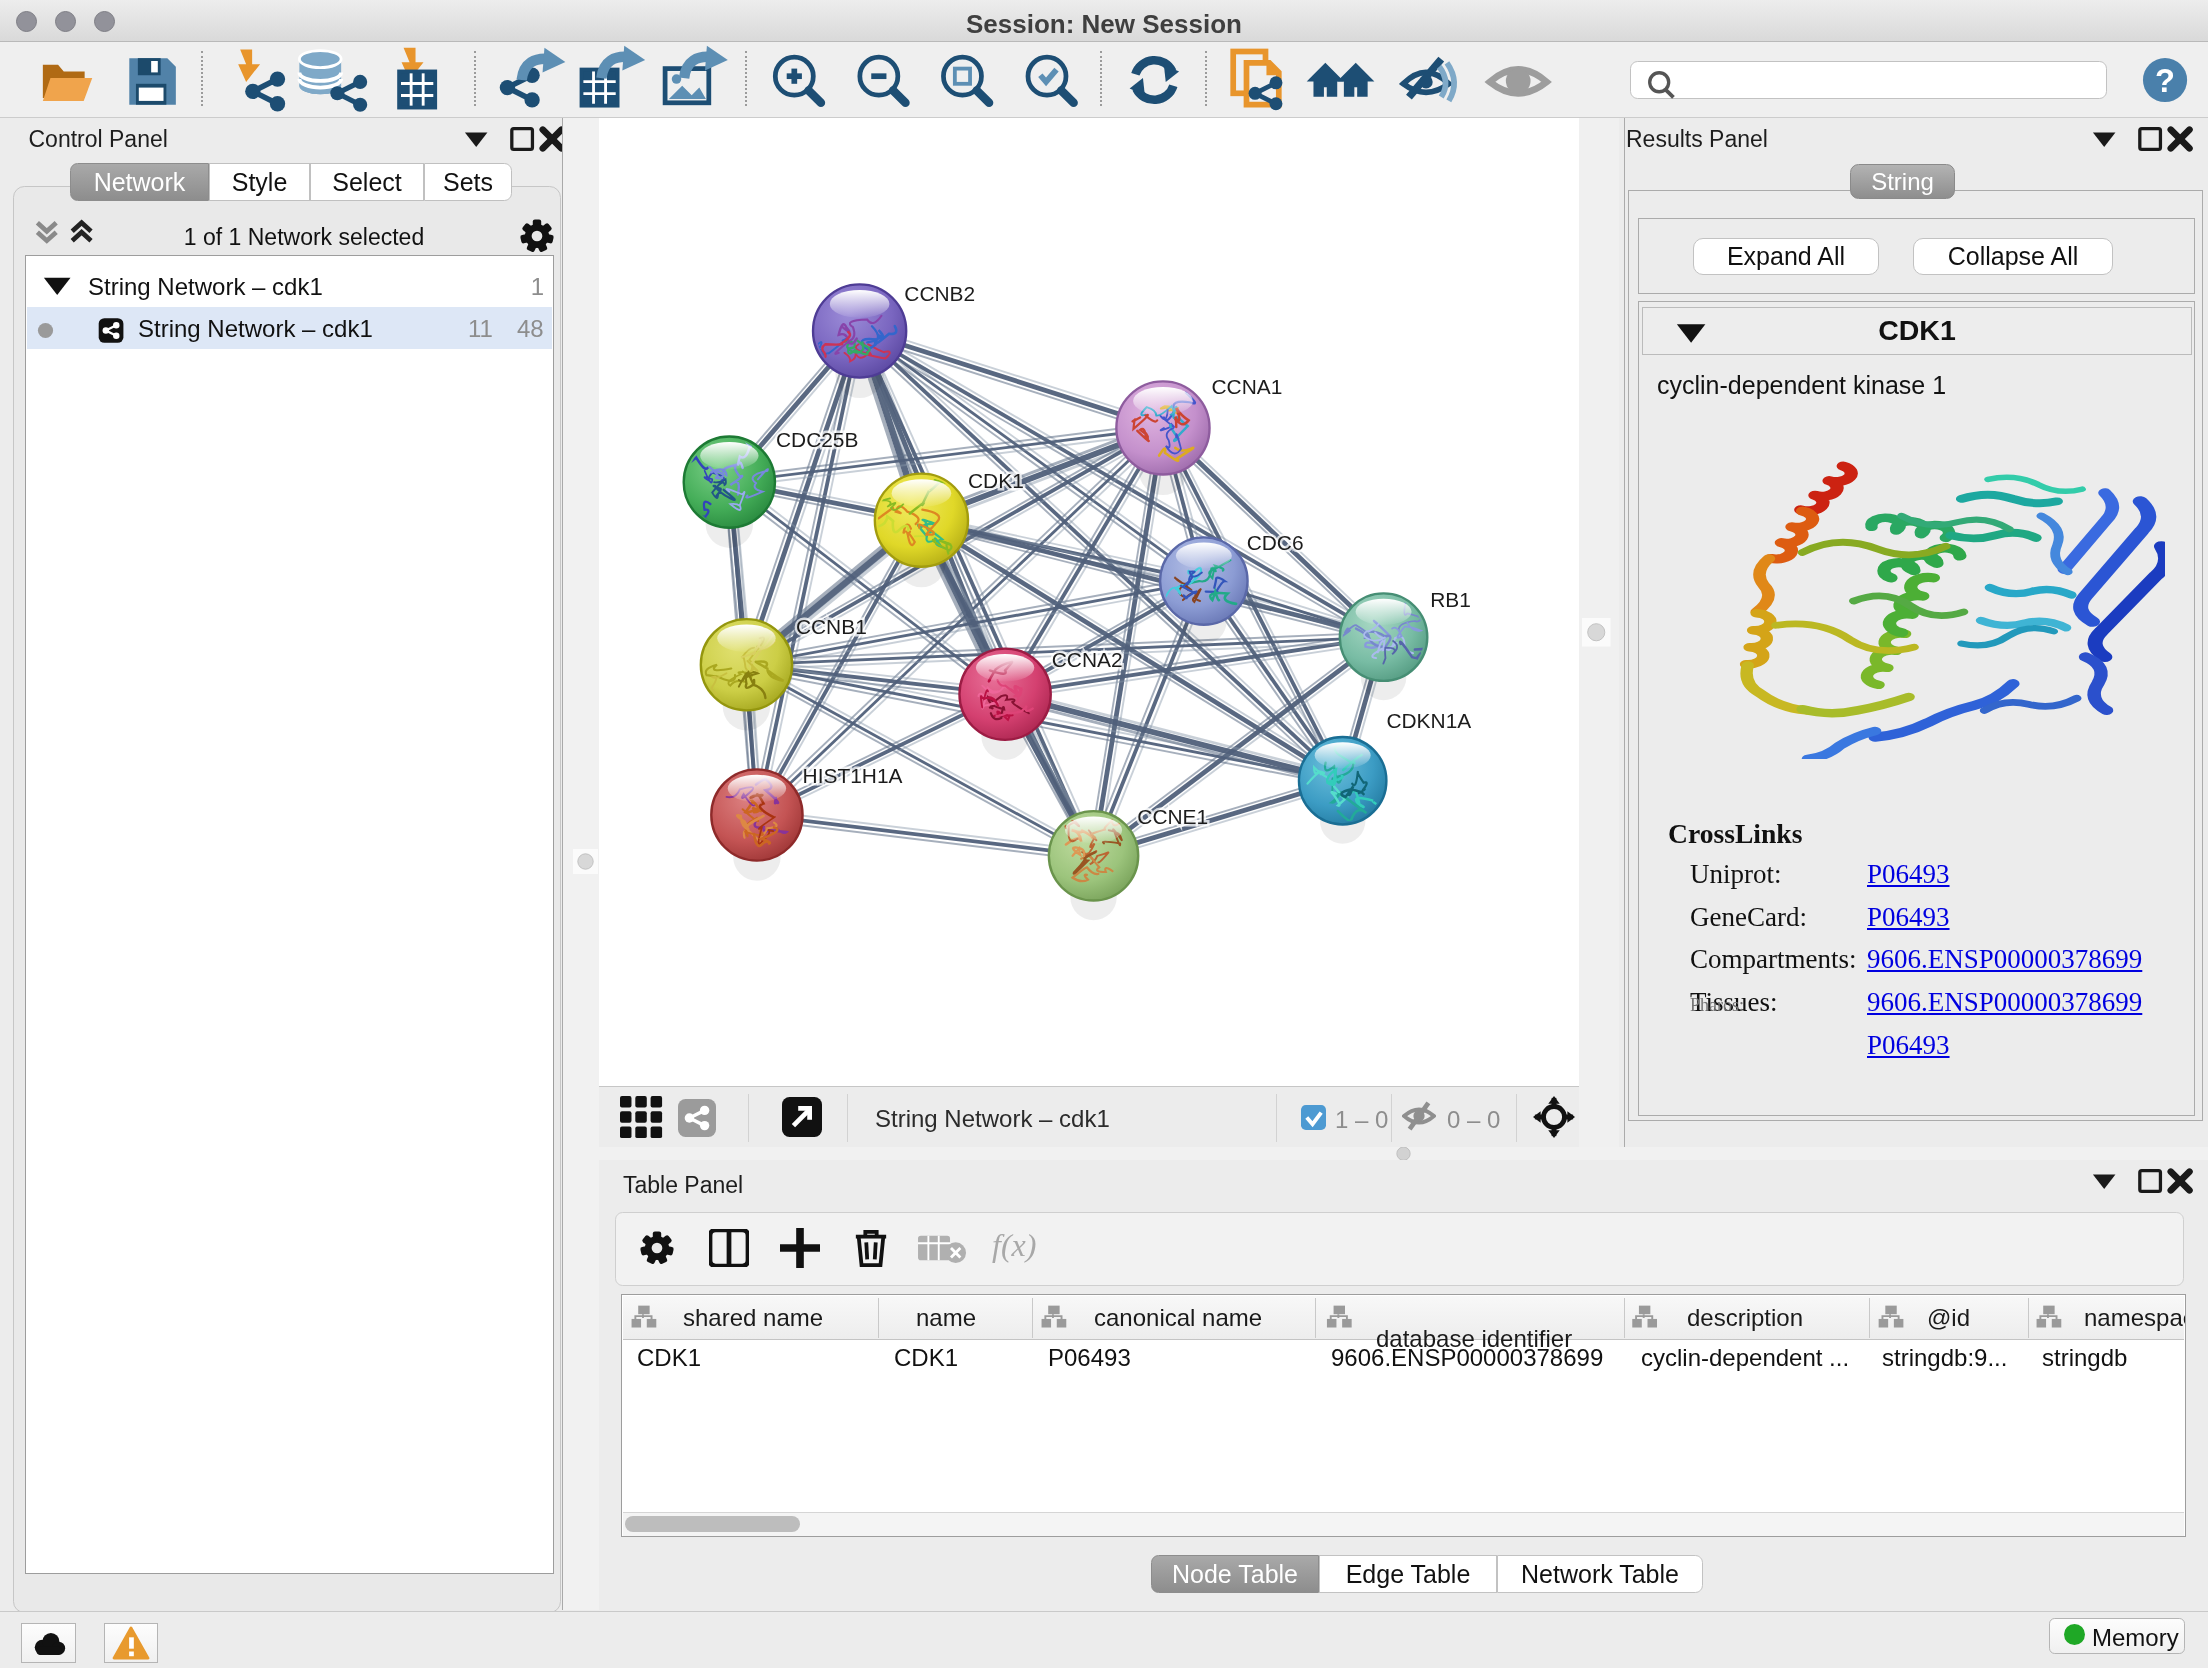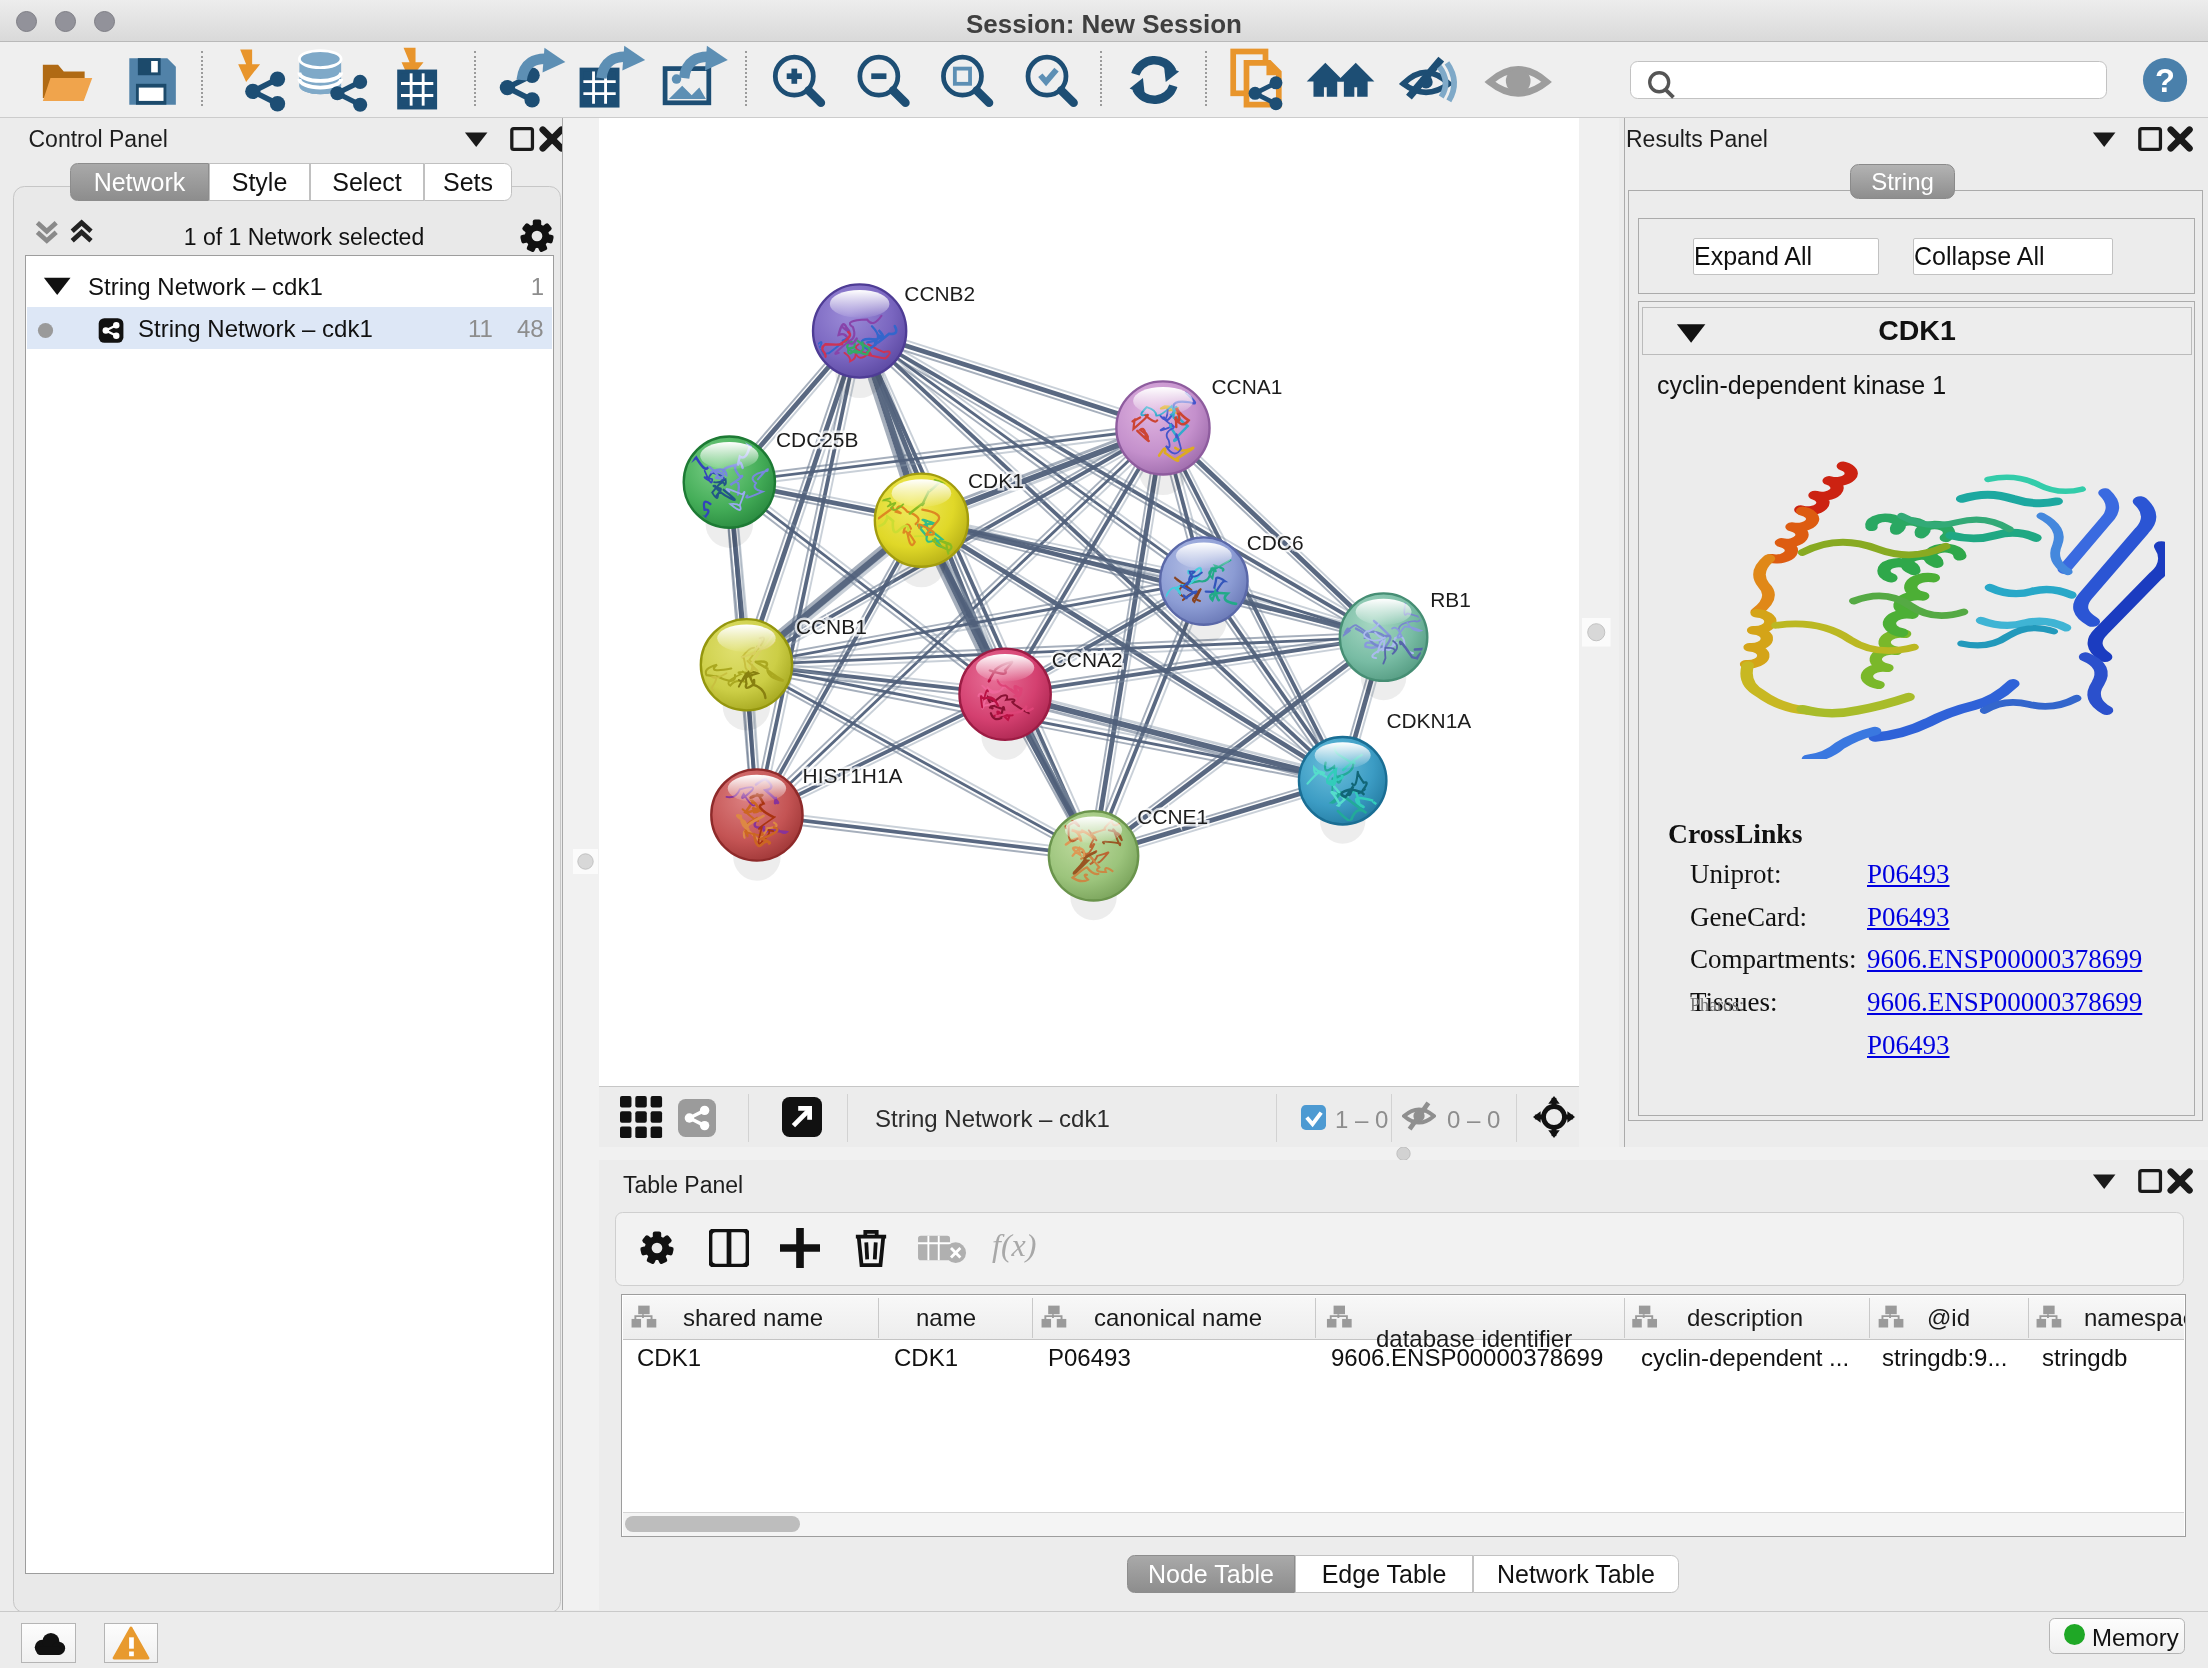--- a/index.html
+++ b/index.html
@@ -18,32 +18,32 @@
 .whitebox{left:25px;top:255px;width:529px;height:1319px;background:#ffffff;border:1.9px solid #9d9d9d;}
 .netrow2{left:27px;top:307px;width:525px;height:42px;background:#dde7f6;}
 .canvas{left:599px;top:118px;width:980px;height:968px;background:#ffffff;}
 .netbar{left:599px;top:1086px;width:980px;height:61px;background:#ececec;border-top:1px solid #c6c6c6;}
 .nbsep{top:1094px;height:48px;width:0;border-left:1.9px solid #d2d2d2;}
 .hsplit{left:599px;top:1147px;width:1609px;height:13.3px;background:#f1f1f1;}
 .vsplit{left:562px;top:118px;width:37px;height:1492px;background:#f1f1f1;border-left:1.9px solid #a9a9a9;}
 .rp{left:1624px;top:118px;width:585px;height:1029px;background:#ececec;border-left:1.9px solid #ababab;}
 .rpbox{left:1628px;top:190px;width:575px;height:931px;border:1.9px solid #ababab;}
 .rpinner{border:1.9px solid #ababab;background:#ececec;}
-.btn{background:#ffffff;border:1.9px solid #c2c2c2;border-radius:2px;color:#101010;font-size:25px;text-align:left;}
+.btn{background:#ffffff;border:1.9px solid #c2c2c2;border-radius:10px;color:#101010;font-size:25px;text-align:center;}
 .stringtab{left:1850px;top:164px;width:105px;height:35px;background:linear-gradient(#b3b3b3,#8e8e8e);border:1px solid #8a8a8a;border-radius:8.6px;color:#fff;font-size:24px;text-align:center;line-height:33px;}
 .serif{font-family:"Liberation Serif",serif;}
 .link{color:#0000e0;text-decoration:underline;}
 .tp{left:599px;top:1160px;width:1609px;height:450px;background:#ececec;}
 .tptool{left:615px;top:1212px;width:1569px;height:74px;background:#f2f2f2;border:1.9px solid #cfcfcf;border-radius:7.6px;}
 .table{left:621px;top:1294px;width:1565px;height:243px;background:#ffffff;border:1.9px solid #9d9d9d;}
 .thead{left:0;top:0;width:100%;height:44px;background:linear-gradient(#f8f8f8,#ededed);border-bottom:1.9px solid #c4c4c4;}
 .th{font-size:24px;color:#1a1a1a;top:7.6px;}
 .td{font-size:24px;color:#111;top:4.8px;}
 .colsep{top:1.9px;height:40px;width:0;border-left:1.9px solid #c9c9c9;}
-.segbtn{top:1555px;height:38px;background:#ffffff;border:1px solid #c2c2c2;color:#111;font-size:25px;text-align:center;line-height:36px;}
+.segbtn{top:1555px;height:38px;background:#ffffff;border:1px solid #c2c2c2;color:#111;font-size:25px;text-align:center;line-height:36px;margin-left:24px;}
 .statusbar{left:0;top:1611px;width:2208px;height:57px;background:#ececec;border-top:1px solid #c9c9c9;}
 .sbtn{top:1623px;height:40px;background:linear-gradient(#fdfdfd,#f0f0f0);border:1.9px solid #b5b5b5;}
 .gray{color:#8d8d8d;text-align:center;}
 </style></head>
 <body>
 <div class="abs titlebar"></div>
 <div class="abs tl" style="left:16px"></div>
 <div class="abs tl" style="left:55px"></div>
 <div class="abs tl" style="left:94px"></div>
 <div class="abs title">Session: New Session</div>

